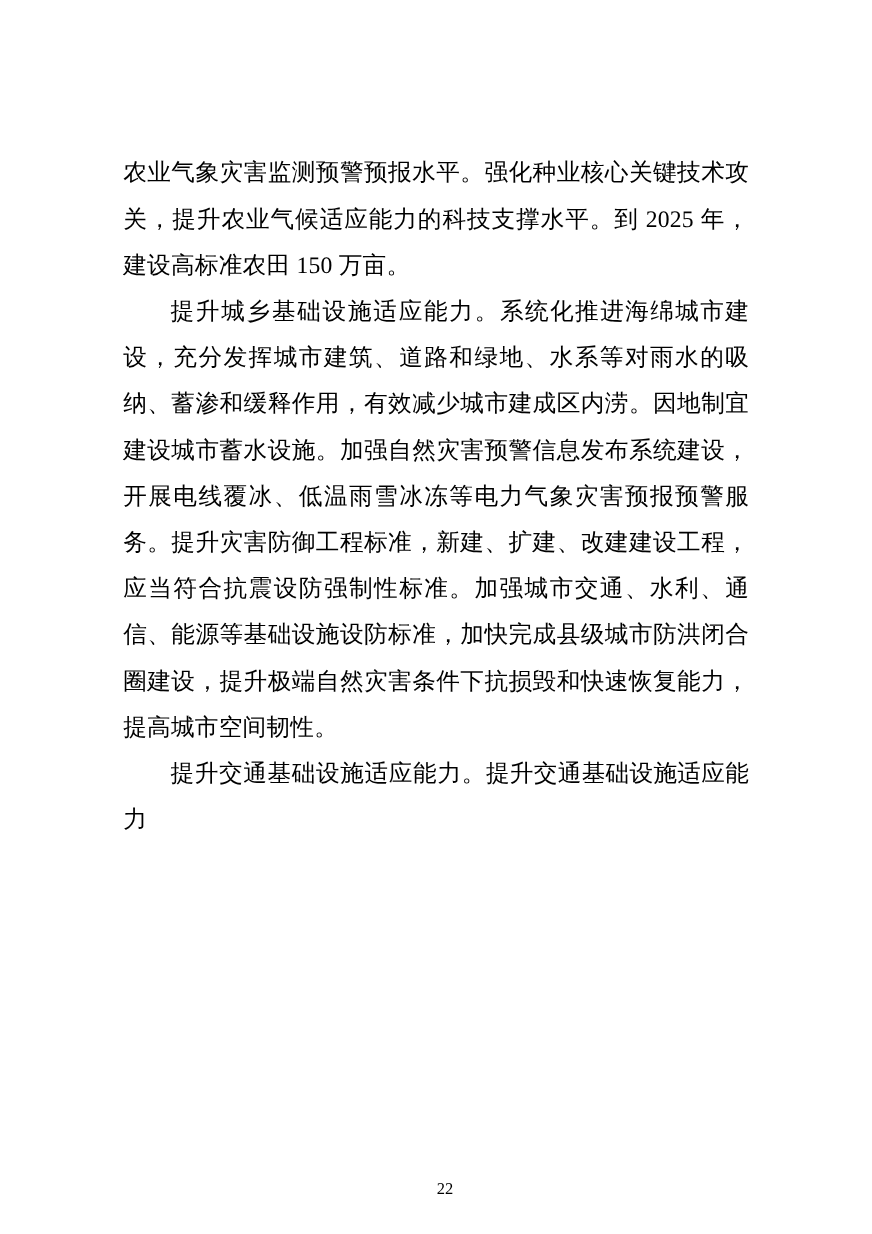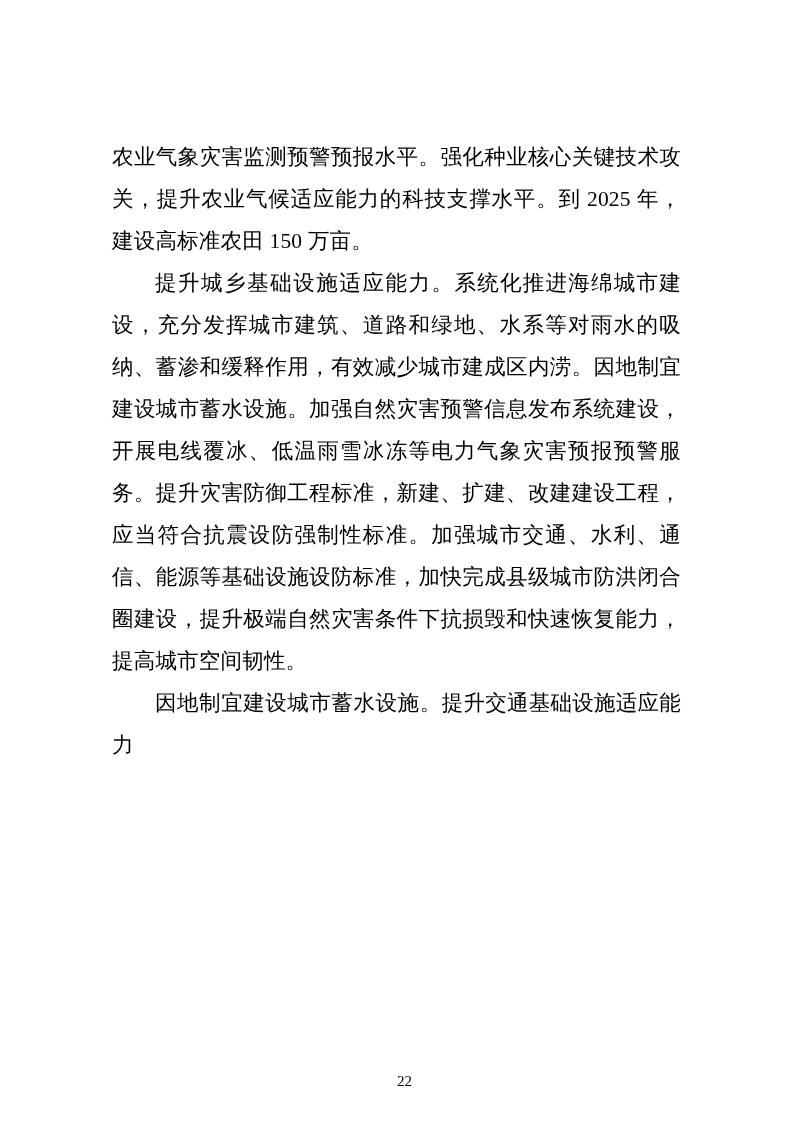--- a/index.html
+++ b/index.html
@@ -61,20 +61,20 @@
     <p class="para">
       <span>农业气象灾害监测预警预报水平。强化种业核心关键技术攻关，提升农业气候适应能力的科技支撑水平。到 2025 年，建设高标准农田 150 万亩。</span>
     </p>
 
     <p class="para indent">
       <span class="run-head">提升城乡基础设施适应能力。</span><span>系统化推进海绵城市建设，充分发挥城市建筑、道路和绿地、水系等对雨水的吸纳、蓄渗和缓释作用，有效减少城市建成区内涝。因地制宜建设城市蓄水设施。加强自然灾害预警信息发布系统建设，开展电线覆冰、低温雨雪冰冻等电力气象灾害预报预警服务。提升灾害防御工程标准，新建、扩建、改建建设工程，应当符合抗震设防强制性标准。加强城市交通、水利、通信、能源等基础设施设防标准，加快完成县级城市防洪闭合圈建设，提升极端自然灾害条件下抗损毁和快速恢复能力，提高城市空间韧性。</span>
     </p>
 
 
     <p class="para indent">
-      <span class="run-head">因地制宜建设城市蓄水设施。</span><span>提升交通基础设施适应能力</span>
+      <span class="run-head">提升交通基础设施适应能力。</span><span>提升交通基础设施适应能力</span>
     </p>
 
   </div>
 
   <div class="page-number">22</div>
 
 </div>
 
 </body></html>

